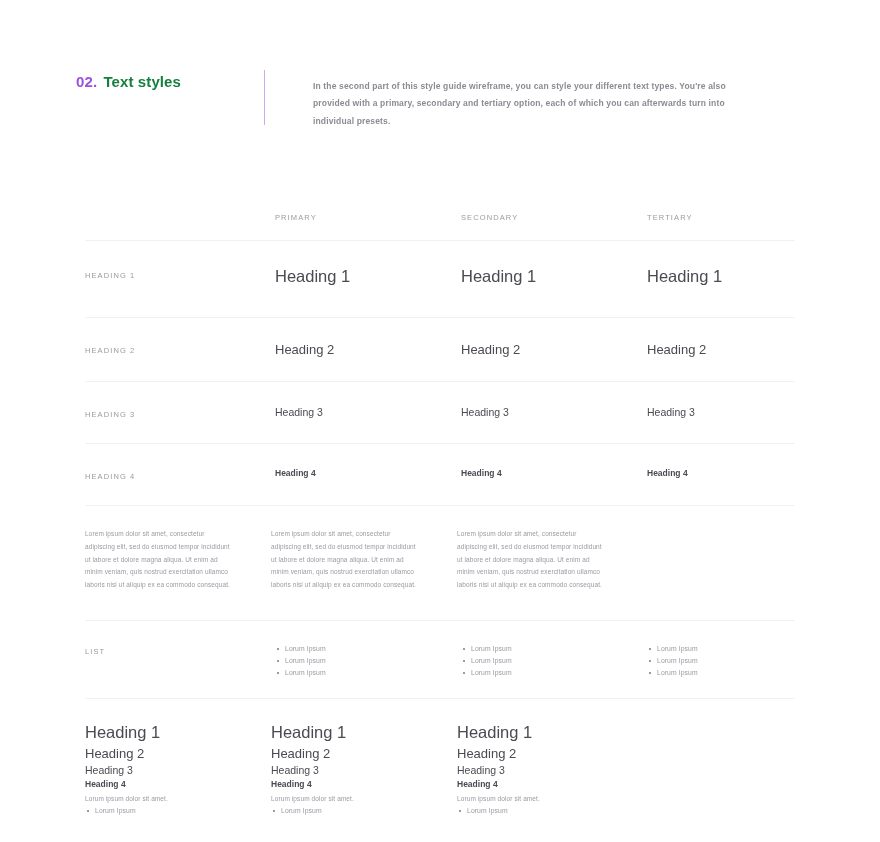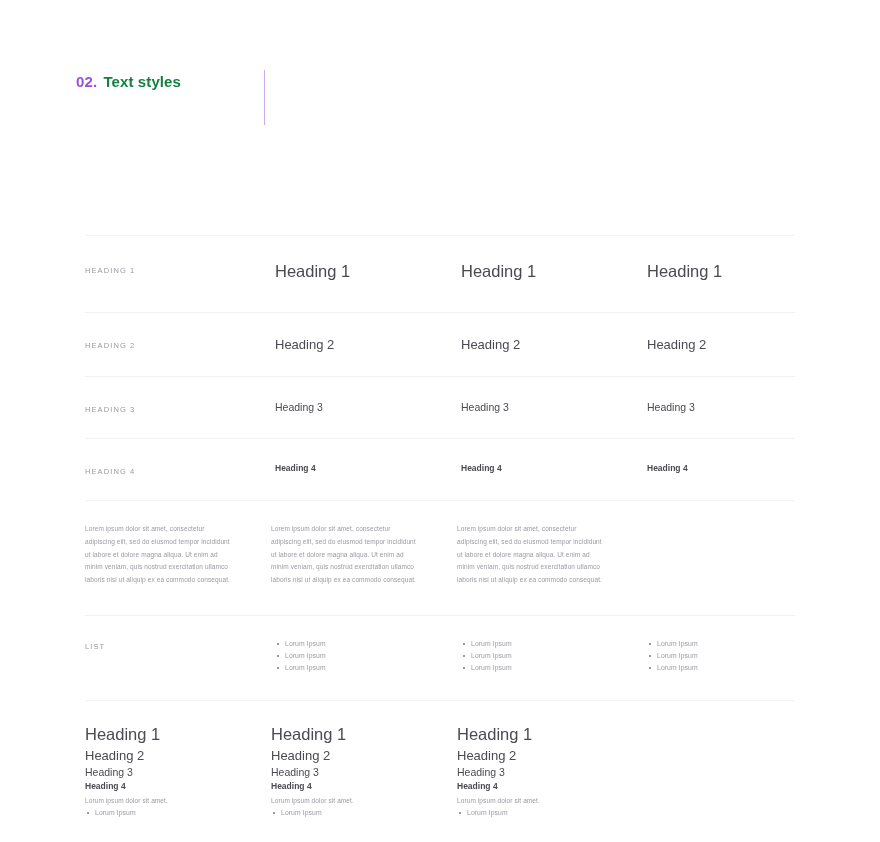--- a/index.html
+++ b/index.html
@@ -131,21 +131,21 @@
   .body-row { padding-top: 22px; padding-bottom: 28px; }
   .body-sample {
     font-size: 6.5px;
     line-height: 1.95;
     color: #9a9aa2;
     width: 150px;
     letter-spacing: 0.1px;
   }
 
   
-  .list-row { padding-top: 22px; padding-bottom: 27px; }
+  .list-row { padding-top: 22px; padding-bottom: 20px; }
   .list-sample {
     list-style: none;
     margin: 0;
     padding: 0;
   }
   .list-sample li {
     font-size: 6.8px;
     line-height: 1.75;
     color: #9a9aa2;
     padding-left: 10px;
@@ -203,26 +203,38 @@
 <body>
 
 <div class="page">
 
   <div class="section-header">
     <div class="section-title-wrap">
       <span class="section-number">02.</span>
       <span class="section-title">Text styles</span>
     </div>
     <div class="header-rule"></div>
+    <div class="section-desc">In the second part of this style guide wireframe, you can style your different text types. You're also provided with a primary, secondary and tertiary option, each of which you can afterwards turn into individual presets.</div>
   </div>
 
   <div class="styles-table">
 
     <div class="row head-row">
       <div class="row-label"></div>
+      <div class="cells">
+        <div class="cell">
+          <div class="col-head">PRIMARY</div>
+        </div>
+        <div class="cell">
+          <div class="col-head">SECONDARY</div>
+        </div>
+        <div class="cell">
+          <div class="col-head">TERTIARY</div>
+        </div>
+      </div>
     </div>
 
     <div class="row h-row r1">
       <div class="row-label">HEADING 1</div>
       <div class="cells">
         <div class="cell">
           <div class="h1-sample">Heading 1</div>
         </div>
         <div class="cell">
           <div class="h1-sample">Heading 1</div>

